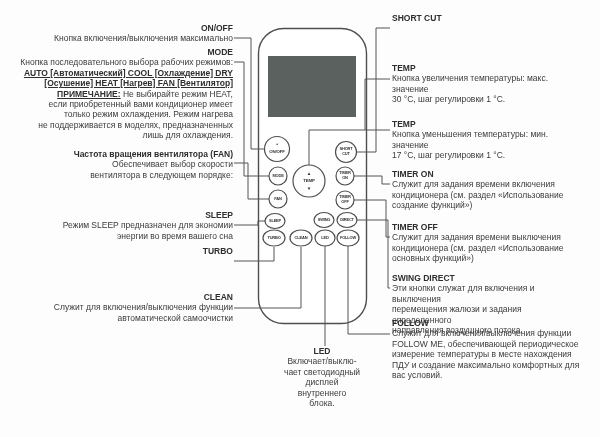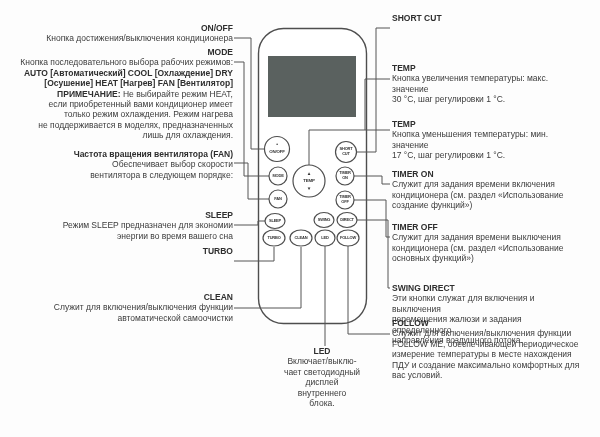--- a/index.html
+++ b/index.html
@@ -4,21 +4,21 @@
 <style>
   html,body{margin:0;padding:0;background:#fff;}
   #page{position:relative;width:600px;height:437px;background:#fdfdfd;overflow:hidden;
         font-family:"Liberation Sans",sans-serif;color:#3b3b3b;}
   svg{position:absolute;left:0;top:0;}
   .co{position:absolute;font-size:8.5px;line-height:10.4px;}
   .co-left{right:367px;text-align:right;width:215px;}
   .co-right{left:392px;text-align:left;width:190px;}
   .co-title{font-weight:bold;color:#2e2e2e;font-size:8.5px;line-height:10.4px;}
   .co-body{white-space:pre-line;color:#3b3b3b;}
-  .co-body b{color:#2e2e2e;}
+  .co-body b{color:#2e2e2e;text-decoration:underline;}
   .btn-label{position:absolute;transform:translate(-50%,-50%);font-size:4px;font-weight:bold;
              color:#333;text-align:center;line-height:4.6px;letter-spacing:-0.2px;white-space:pre-line;}
   .arrow{font-size:4.6px;letter-spacing:0;}
   .dot{font-size:5px;line-height:5px;}
 </style>
 </head>
 <body>
 
 <div id="page">
 
@@ -79,21 +79,21 @@
   <span class="btn-label" style="left:275px;top:221px">SLEEP</span>
   <span class="btn-label" style="left:324px;top:220px">SWING</span>
   <span class="btn-label" style="left:347px;top:220px">DIRECT</span>
   <span class="btn-label" style="left:274px;top:238px">TURBO</span>
   <span class="btn-label" style="left:301px;top:238px">CLEAN</span>
   <span class="btn-label" style="left:325px;top:238px">LED</span>
   <span class="btn-label" style="left:348px;top:238px">FOLLOW</span>
 
   <div class="co co-left" style="top:23px">
     <div class="co-title">ON/OFF</div>
-    <div class="co-body">Кнопка достижения/выключения кондиционера</div>
+    <div class="co-body">Кнопка включения/выключения максимально</div>
   </div>
 
   <div class="co co-left" style="top:47px">
     <div class="co-title">MODE</div>
     <div class="co-body"><span>Кнопка последовательного выбора рабочих режимов:
 </span><b>AUTO [Автоматический] COOL [Охлаждение] DRY
 [Осушение] HEAT [Нагрев] FAN [Вентилятор]
 </b><b>ПРИМЕЧАНИЕ:</b><span> Не выбирайте режим HEAT,
 если приобретенный вами кондиционер имеет
 только режим охлаждения. Режим нагрева
@@ -147,21 +147,21 @@
 создание функций»)</div>
   </div>
 
   <div class="co co-right" style="top:222px">
     <div class="co-title">TIMER OFF</div>
     <div class="co-body">Служит для задания времени выключения
 кондиционера (см. раздел «Использование
 основных функций»)</div>
   </div>
 
-  <div class="co co-right" style="top:283px">
+  <div class="co co-right" style="top:273px">
     <div class="co-title">SWING DIRECT</div>
     <div class="co-body">Эти кнопки служат для включения и выключения
 перемещения жалюзи и задания определенного
 направления воздушного потока.</div>
   </div>
 
   <div class="co co-right" style="top:318px">
     <div class="co-title">FOLLOW</div>
     <div class="co-body">Служит для включения/выключения функции
 FOLLOW ME, обеспечивающей периодическое

